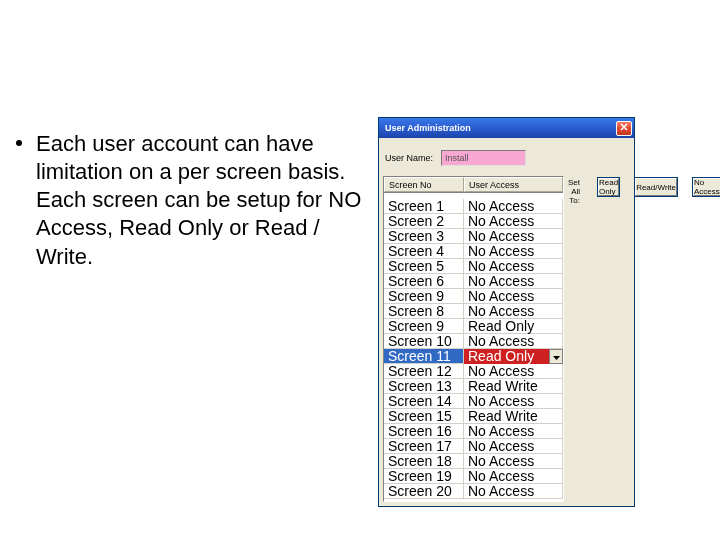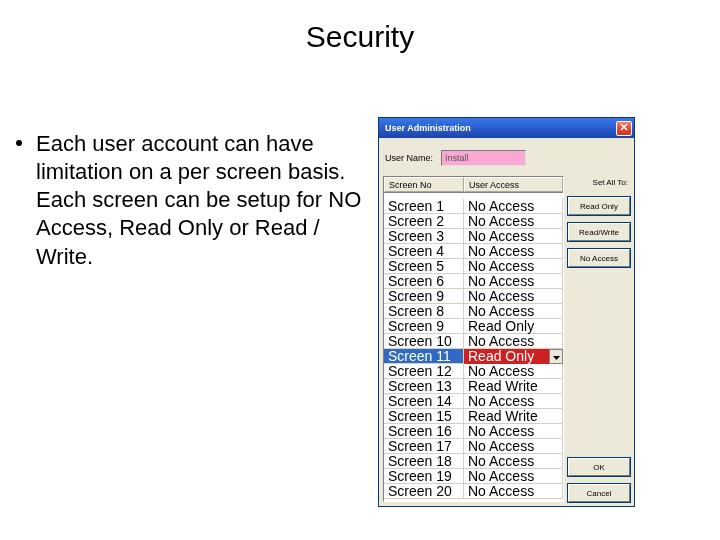--- a/index.html
+++ b/index.html
@@ -164,22 +164,22 @@
     justify-content: center;
     flex: none;
   }
   .g-row.selected .dd-btn svg { width: 7px; height: 5px; }
   .g-row.selected .col-ua { padding: 0; border-right: none; display: flex; }
 
   .right-col {
     width: 62px;
     flex: none;
     display: flex;
-    flex-direction: column;
-    gap: 8px;
+    flex-direction: row;
+    gap: 16px;
     padding-top: 36px;
   }
   .right-col .lbl {
     font-size: 8px;
     color: #000;
     text-align: right;
     padding-right: 2px;
     padding-bottom: 2px;
   }
   .btn {
@@ -195,21 +195,20 @@
     align-items: center;
     justify-content: center;
     color: #000;
   }
   .spacer { flex: 1; }
 </style>
 </head>
 <body>
 
 <div class="slide">
-  <div class="title">Security</div>
   <div class="bullet">
     <span class="bullet-marker"></span>
     <span>Each user account can have limitation on a per screen basis.  Each screen can be setup for NO Access, Read Only or Read / Write.</span>
   </div>
 
   <div class="window">
     <div class="titlebar">
       <span>User Administration</span>
       <div class="close-btn">
         <span>

